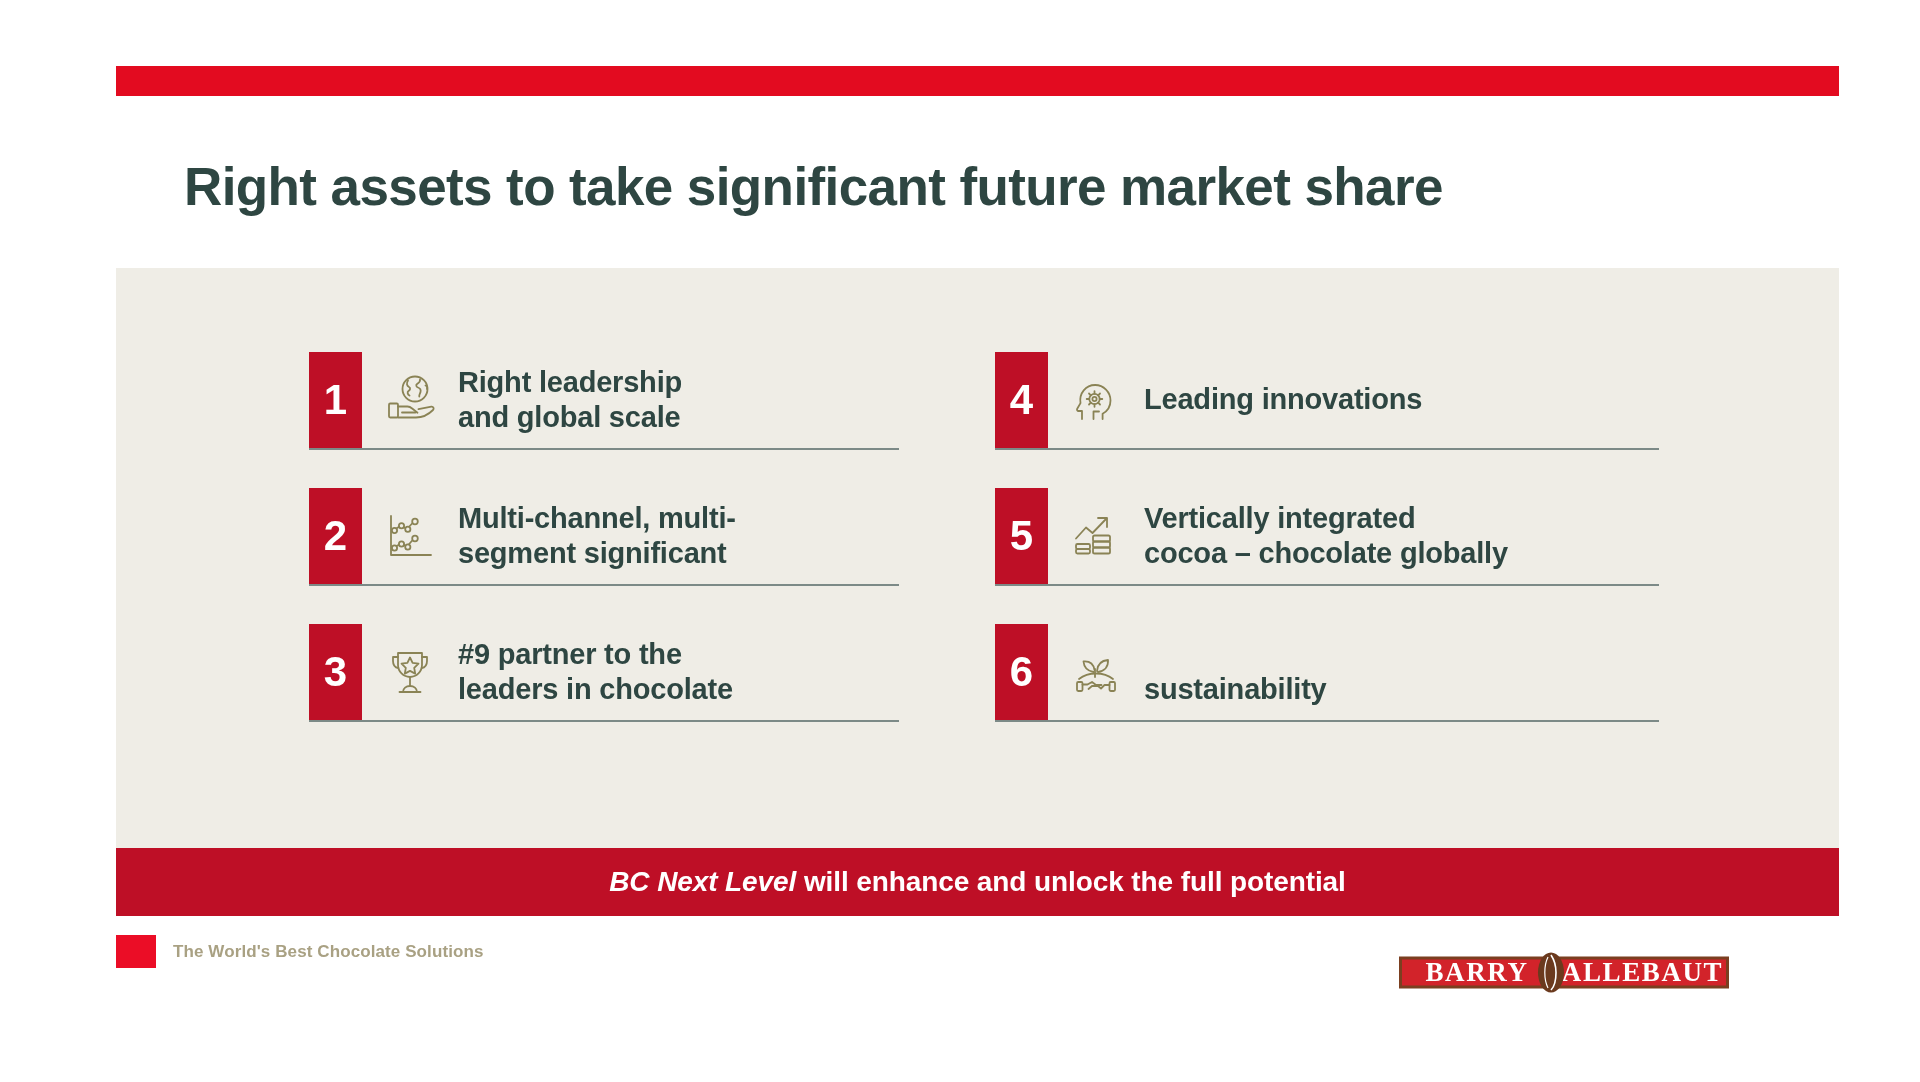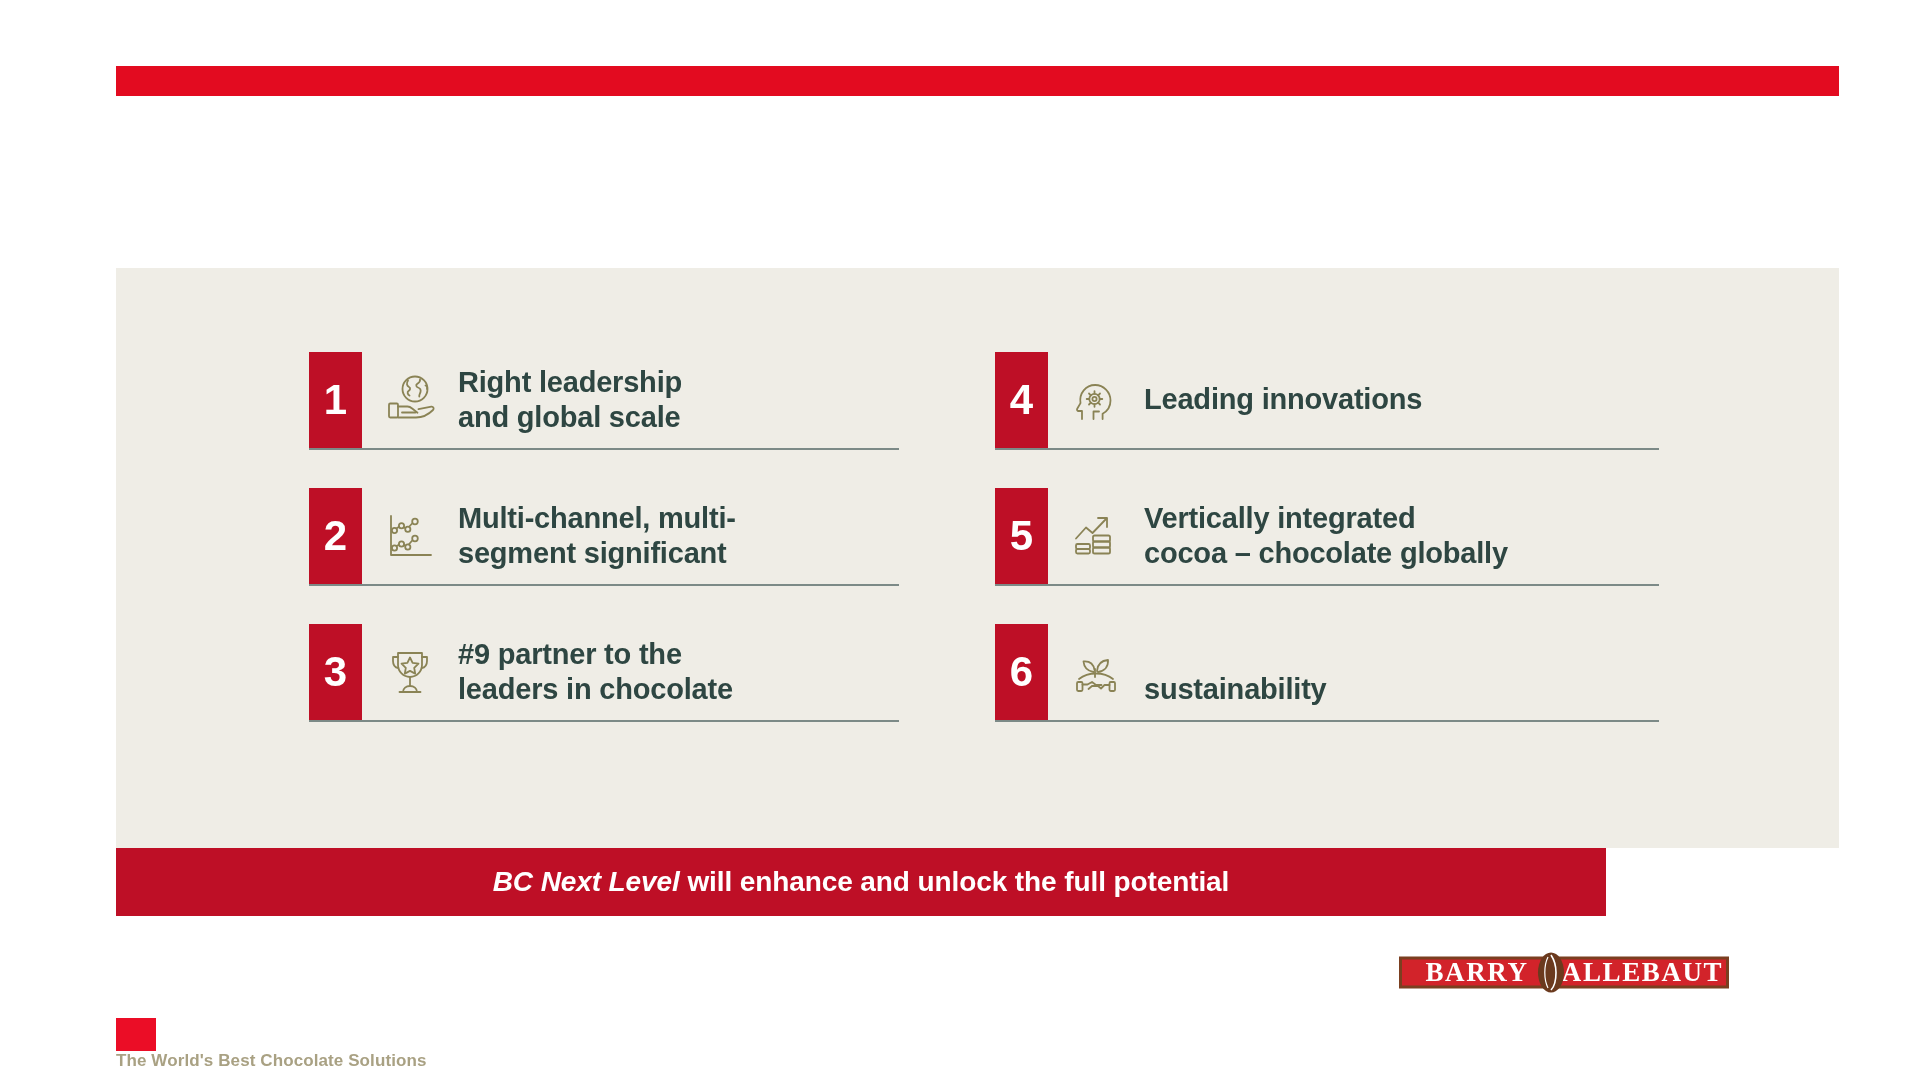--- a/index.html
+++ b/index.html
@@ -104,21 +104,21 @@
     letter-spacing: -0.2px;
     padding-right: 8px;
   }
   .item.single .item-text { }
 
   
   .banner {
     position: absolute;
     left: 116px;
     top: 848px;
-    width: 1490px;
+    width: 1723px;
     height: 68px;
     background: #BE0F26;
     display: flex;
     align-items: center;
     justify-content: center;
   }
   .banner-text {
     color: #ffffff;
     font-size: 28px;
     font-weight: bold;
@@ -126,24 +126,23 @@
   }
   .banner-text em {
     font-style: italic;
     font-weight: bold;
   }
 
   
   .tagline-row {
     position: absolute;
     left: 116px;
-    top: 1018px;
-    display: flex;
-    align-items: flex-start;
-    flex-direction: column;
+    top: 935px;
+    display: flex;
+    align-items: center;
   }
   .tagline-sq {
     width: 40px;
     height: 33px;
     background: #EB0D26;
     margin-right: 17px;
   }
   .tagline-text {
     font-size: 17px;
     font-weight: bold;
@@ -161,20 +160,21 @@
   }
   .logo svg { display: block; }
 </style>
 </head>
 <body>
 
 <div class="slide">
 
   <div class="top-bar"></div>
 
+  <div class="title">Right assets to take significant future market share</div>
 
   <div class="panel">
     <div class="grid">
 
       <div class="item">
         <div class="num-box">1</div>
         <div class="icon-wrap">
           <svg width="56" height="56" viewBox="0 0 56 56" fill="none" stroke="#8A8355" stroke-width="1.8" stroke-linecap="round" stroke-linejoin="round">
             <circle cx="33" cy="17" r="12.5"></circle>
             <path d="M26 8.5c-2 3 -1 5.5 1 6.5c2 1 1 3 -0.5 4c-1.5 1 -1 3.5 1 4.5"></path>

